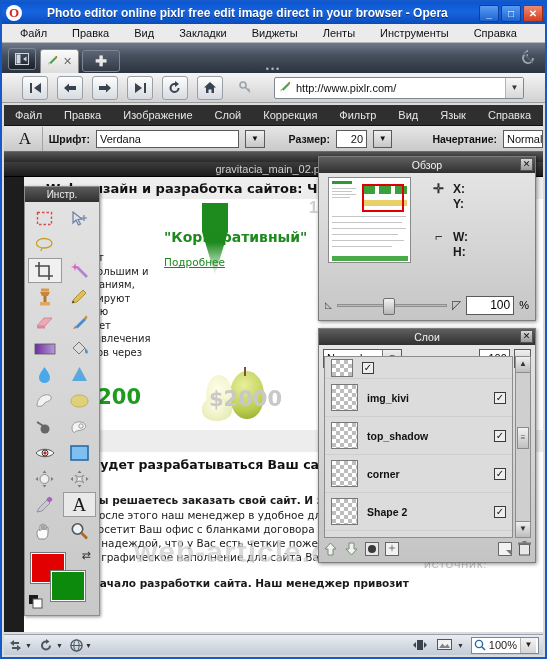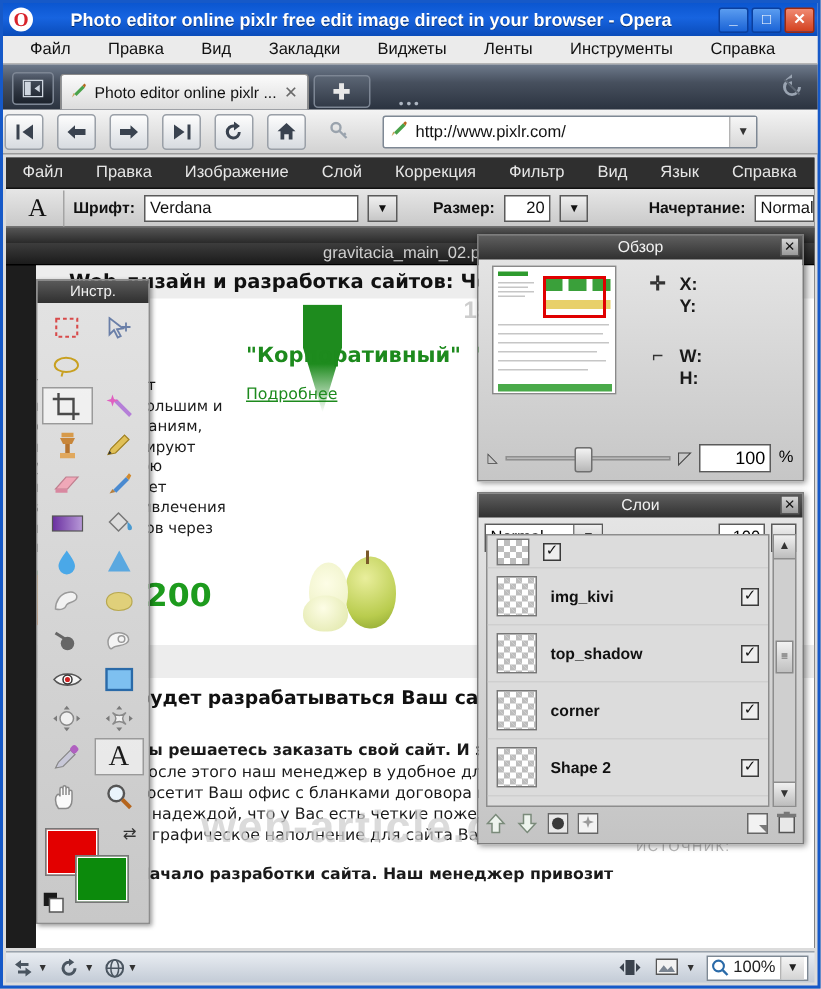--- a/index.html
+++ b/index.html
@@ -56,21 +56,21 @@
     color:#e8e8e8; font-size:14px; font-weight:bold; line-height:20px;
     text-align:center;}
   #tab-right { position:absolute; right:4px; bottom:3px; width:26px; height:24px;
     display:flex; align-items:center; justify-content:center;}
   #tabdots { position:absolute; left:50%; bottom:-1px; transform:translateX(-50%);
     color:#aeb6c2; font-size:9px; letter-spacing:2px;}
 
   
   #navbar { height:30px; background:linear-gradient(180deg,#f4f4f4,#d2d2d2);
     border-bottom:1px solid #9a9a9a; display:flex; align-items:center;
-    padding:0 1px; gap:9px; }
+    padding:0 20px; gap:9px; }
   .nbtn { width:26px; height:24px; border:1px solid #9aa0a8; border-radius:3px;
     background:linear-gradient(180deg,#fdfdfd,#d7dbe0);
     display:flex; align-items:center; justify-content:center;
     font-size:13px; color:#2b3440; }
   .nbtn.flat { border-color:transparent; background:transparent; }
   #addr { flex:1 1 auto; height:22px; margin-left:7px; background:#fff;
     border:1px solid #7e8894; border-radius:2px; display:flex;
     align-items:center; padding-left:4px; gap:5px; font-size:11px; color:#111;
     max-width:250px; }
   #addr .drop { margin-left:auto; width:18px; height:20px;
@@ -287,21 +287,20 @@
         </svg>
     </div>
     <div class="tab">
       <span>
         <svg width="11" height="11" viewBox="0 0 11 11">
             <path d="M1 10 L3 8 L2 7 Z" fill="#c8a060"></path>
             <path d="M2.5 7.5 L8 2 L9.5 3.5 L4 9 Z" fill="#4aa24a"></path>
             <path d="M8 2 L9.3 0.7 L10.3 1.7 L9.5 3.5 Z" fill="#b5651d"></path>
           </svg>
       </span>
-      <span class="label">Photo editor online pixlr ...</span>
       <span class="x">✕</span>
     </div>
     <div class="newtab">✚</div>
     <div id="tabdots">•••</div>
     <div id="tab-right">
       <svg width="20" height="20" viewBox="0 0 20 20">
           <path d="M16 10 A6 6 0 1 1 10 4 L10 1.5 L5.5 5.2 L10 8.8 L10 6.2 A4 4 0 1 0 14 10 Z" fill="#9aa4b2"></path>
           <line x1="5" y1="5" x2="15" y2="15" stroke="#5c6572" stroke-width="1.3"></line>
         </svg>
     </div>
@@ -419,20 +418,21 @@
 
           <div style="position:absolute;left:178px;top:192px;width:68px;height:58px;">
             <div style="position:absolute;left:28px;top:2px;width:34px;height:48px;border-radius:50% 50% 48% 48%;
                  background:radial-gradient(circle at 40% 30%,#e9ee9c,#b9cc4e 65%,#8aa32e);"></div>
             <div style="position:absolute;left:4px;top:6px;width:26px;height:40px;border-radius:50%;
                  background:radial-gradient(circle at 45% 35%,#fdfde6,#e8edb9);"></div>
             <div style="position:absolute;left:0px;top:28px;width:30px;height:24px;border-radius:50% 50% 45% 45%;
                  background:radial-gradient(circle at 45% 35%,#fdfde6,#dfe6a6);"></div>
             <div style="position:absolute;left:42px;top:-2px;width:2px;height:9px;background:#7a5a2a;"></div>
           </div>
+          <div class="price" style="position:absolute;left:185px;top:210px;color:#c8c8c8">$2000</div>
           <div class="price" style="position:absolute;left:405px;top:208px">$3</div>
 
           <div class="band-grey" style="top:253px;height:22px"></div>
           <div class="sec-head" style="left:36px;top:280px">Как будет разрабатываться Ваш сайт:</div>
 
           <div class="bignum" style="left:30px;top:316px">1</div>
           <div class="step" style="left:67px;top:316px;font-weight:bold">Вы решаетесь заказать свой сайт. И звоните нам.</div>
           <div class="step" style="left:67px;top:331px">После этого наш менеджер в удобное для Вас время</div>
           <div class="step" style="left:67px;top:345px">посетит Ваш офис с бланками договора на создание</div>
           <div class="step" style="left:67px;top:359px">и надеждой, что у Вас есть четкие пожелания, текст</div>

